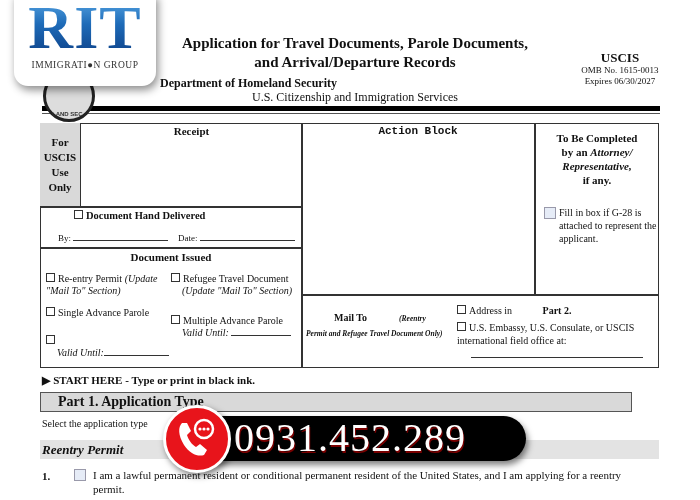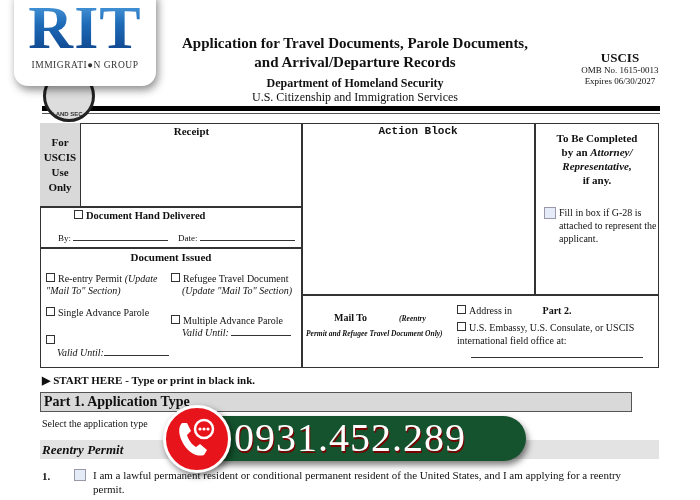--- a/index.html
+++ b/index.html
@@ -9,49 +9,49 @@
   
   .logo { left:14px; top:-6px; width:142px; height:92px; background:#fff; border-radius:0 0 14px 14px; box-shadow:2px 4px 8px rgba(0,0,0,0.45); z-index:5; }
   .logo-rit { position:absolute; left:0; right:0; top:2px; text-align:center; font-family:"Liberation Serif", serif; font-weight:bold; font-size:62px; line-height:62px; letter-spacing:1px;
     background:linear-gradient(180deg,#5aa9e6 0%,#1e6bb8 45%,#0d3f86 100%); -webkit-background-clip:text; background-clip:text; color:transparent; }
   .logo-sub { position:absolute; left:0; right:0; top:66px; text-align:center; font-size:9.5px; letter-spacing:0.5px; color:#333; }
   .seal { left:43px; top:70px; width:46px; height:46px; border-radius:50%; border:3px solid #222; background:#ddd; z-index:4; }
   .seal-text { position:absolute; left:6px; bottom:2px; font-size:6px; font-weight:bold; color:#333; font-family:"Liberation Sans", sans-serif; }
 
   
   .title { left:160px; top:34px; width:390px; text-align:center; font-weight:bold; font-size:15px; line-height:19px; }
-  .dept { left:160px; top:76px; width:390px; text-align:center; font-weight:bold; font-size:12px; line-height:14px; }
+  .dept { left:160px; top:76px; width:390px; text-align:left; font-weight:bold; font-size:12px; line-height:14px; }
   .agency { left:160px; top:90px; width:390px; text-align:center; font-size:12px; line-height:14px; }
   .formid { left:560px; top:50px; width:120px; text-align:center; }
   .formid .b { font-weight:bold; font-size:13px; line-height:15px; }
   .formid .s { font-size:9px; line-height:11px; }
   .rule-thick { left:42px; top:106px; width:618px; height:5px; background:#000; }
   .rule-thin { left:42px; top:113px; width:618px; height:1px; background:#555; }
   .uscis { left:40px; top:123px; width:40px; height:83px; background:#d9d9d9; border-right:1.5px solid #333; font-weight:bold; font-size:11px; line-height:15px; text-align:center; display:flex; align-items:center; justify-content:center; }
   .outer { left:40px; top:123px; width:619px; height:245px; border:1.5px solid #333; box-sizing:border-box; }
   .vline { background:#333; width:1.5px; }
   .hline { background:#333; height:1.5px; }
   .hd { font-weight:bold; font-size:11px; text-align:center; }
   .txt { font-size:10px; line-height:12px; }
   .cb { display:inline-block; width:7px; height:7px; border:1px solid #333; margin-right:3px; vertical-align:0px; }
   .cb-blue { display:inline-block; width:12px; height:12px; border:1px solid #99a; background:#e6ecf7; box-sizing:border-box; }
   .i { font-style:italic; }
   .bold { font-weight:bold;padding-left:28px; }
   .uline { display:inline-block; border-bottom:1px solid #333; height:8px; }
 
   .start { left:42px; top:374px; font-size:11px; font-weight:bold; }
-  .part1 { left:40px; top:392px; width:592px; height:20px; background:#d9d9d9; border:1.5px solid #555; box-sizing:border-box; font-size:14px; font-weight:bold; padding-left:3px; line-height:18px; }
+  .part1 { left:40px; top:392px; width:592px; height:20px; background:#d9d9d9; border:1.5px solid #555; box-sizing:border-box; font-size:14px; font-weight:bold; padding-left:17px; line-height:18px; }
   .select { left:42px; top:418px; font-size:10px; }
   .reentry { left:40px; top:440px; width:619px; height:19px; background:#e3e3e3; font-size:13px; font-style:italic; font-weight:bold; padding-left:2px; line-height:20px; box-sizing:border-box; }
   .q1num { left:42px; top:470px; font-weight:bold; font-size:11px; }
   .q1cb { left:74px; top:467px; }
   .q1txt { left:93px; top:468px; width:560px; font-size:11px; line-height:14px; }
 
   
-  .banner { left:196px; top:416px; width:330px; height:45px; background:#14532d; border-radius:24px; box-shadow:2px 4px 6px rgba(0,0,0,0.5); z-index:6; }
+  .banner { left:196px; top:416px; width:330px; height:45px; background:#000000; border-radius:24px; box-shadow:2px 4px 6px rgba(0,0,0,0.5); z-index:6; }
   .banner-num { position:absolute; left:36px; top:-1px; font-family:"Liberation Serif", serif; font-size:40px; line-height:46px; color:#fff; letter-spacing:1px; text-shadow:1px 2px 0 #7a0000; }
   .phone-circle { left:163px; top:405px; width:62px; height:62px; border-radius:50%; background:#e8141b; border:3px solid #fff; box-shadow:2px 3px 6px rgba(0,0,0,0.5); z-index:7; }
   .phone-circle svg { position:absolute; left:8px; top:9px; }
 </style>
 </head>
 <body>
 
 <div class="abs logo">
   <div class="logo-rit">RIT</div>
   <div class="logo-sub">IMMIGRATI●N GROUP</div>

